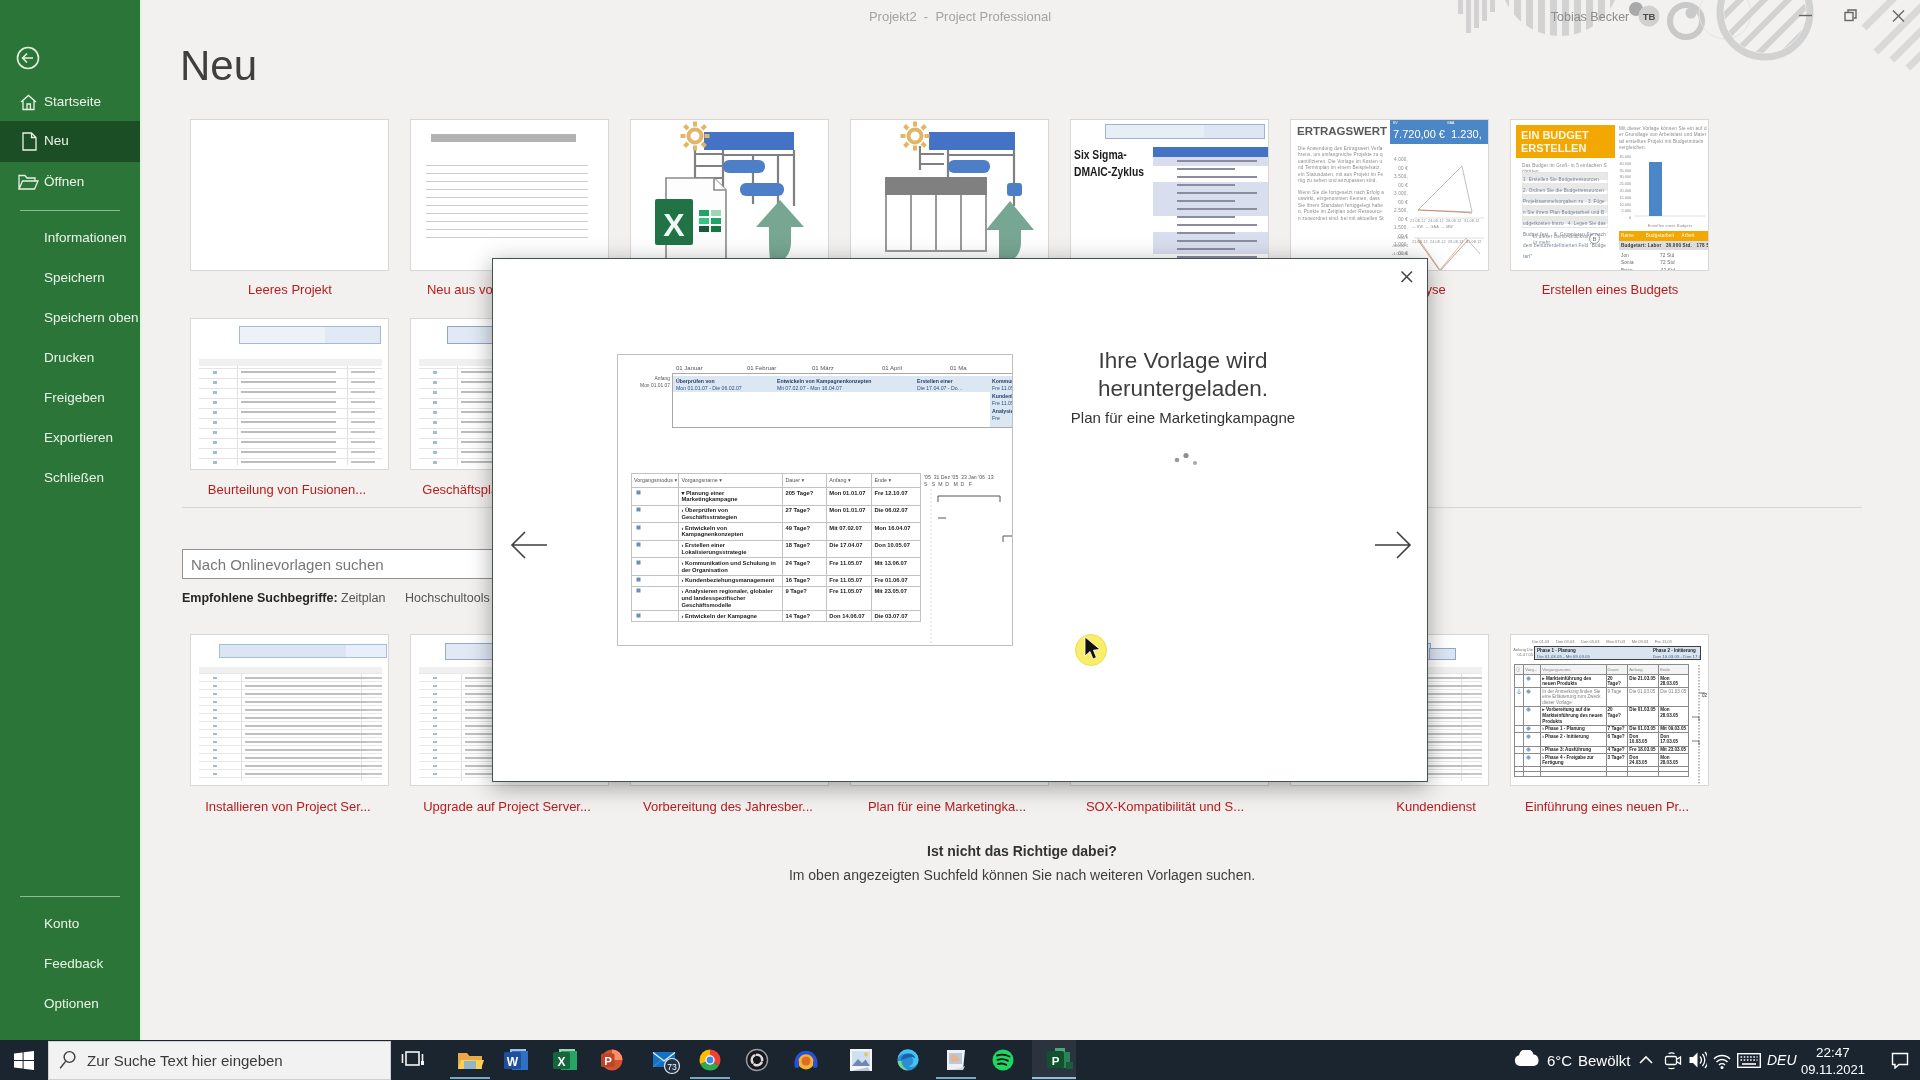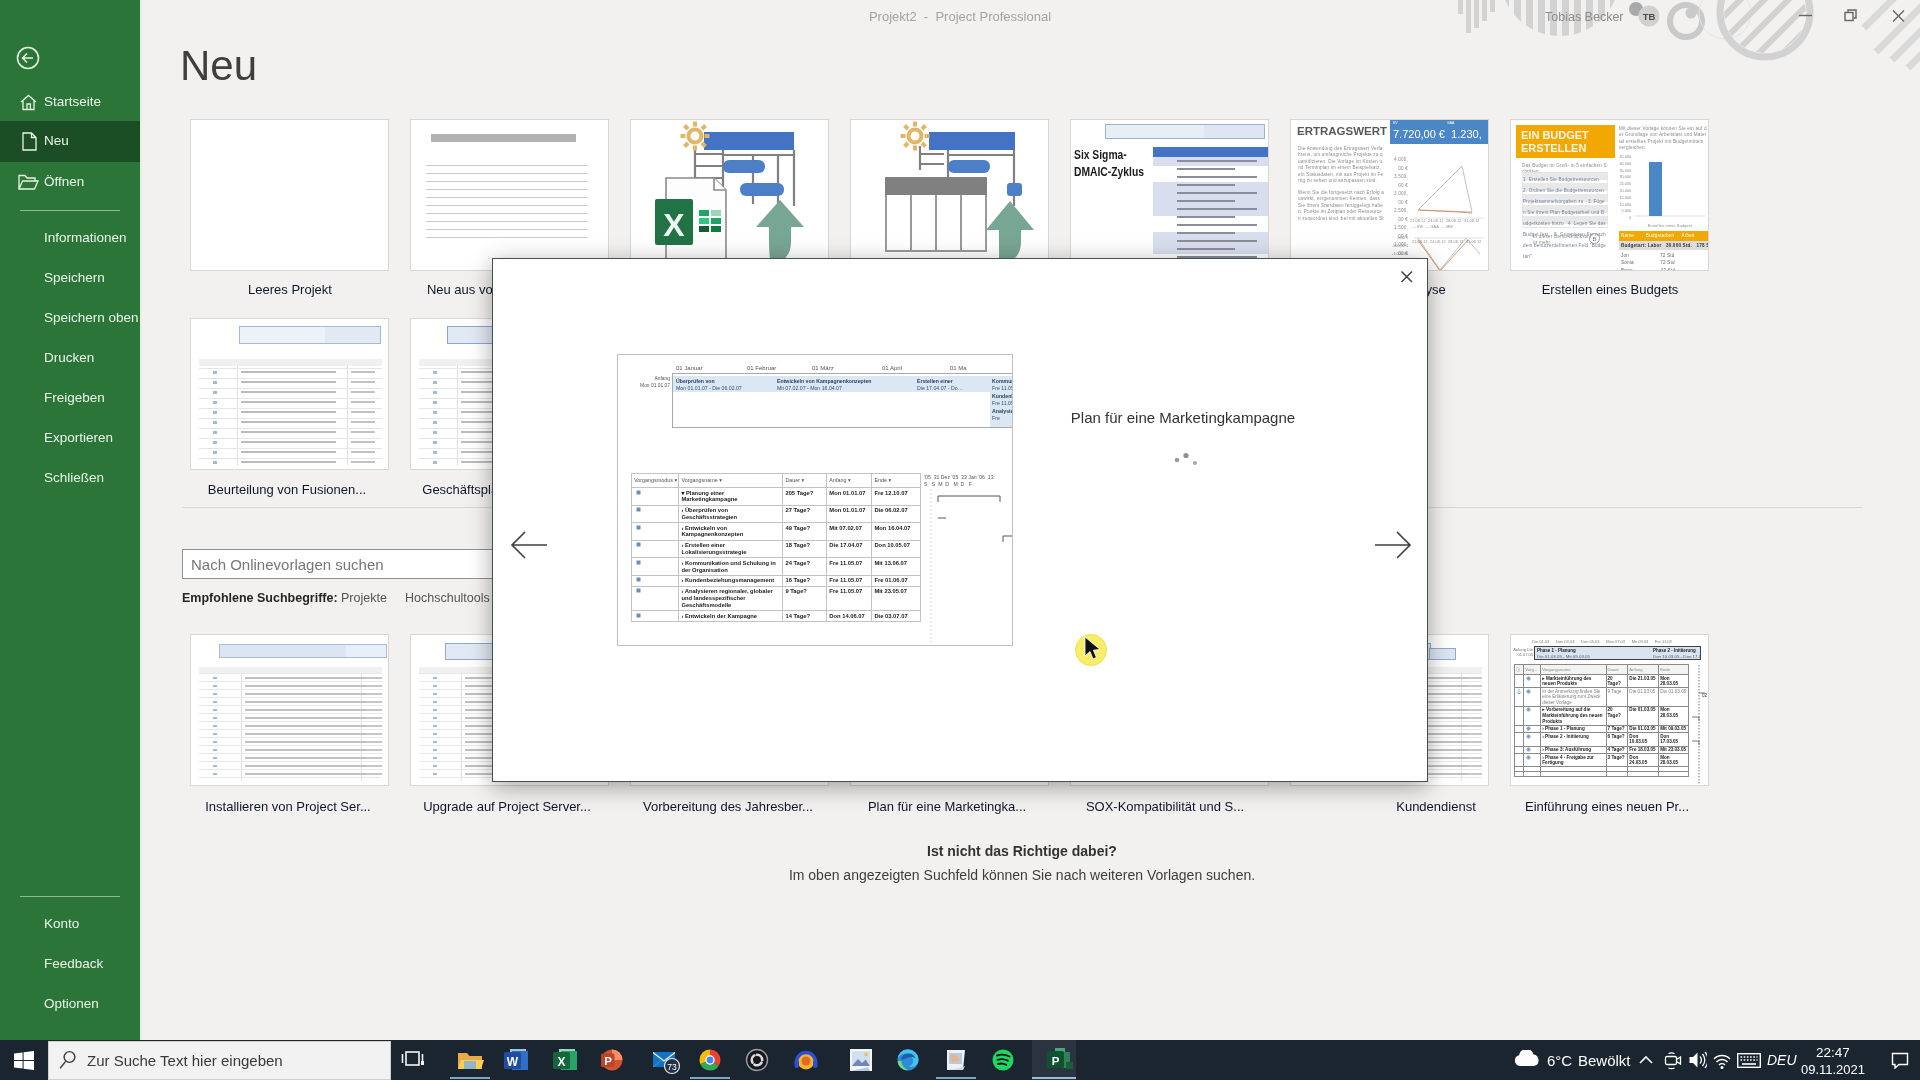--- a/index.html
+++ b/index.html
@@ -8,21 +8,21 @@
   .abs { position:absolute; }
   
   #sidebar { position:absolute; left:0; top:0; width:140px; height:1040px; background:#2c7539; }
   #sidebar .sel { position:absolute; left:0; top:121px; width:140px; height:41px; background:#1c4e25; }
   #sidebar .item { position:absolute; left:44px; color:#eaf5e7; font-size:13.5px; line-height:14px; white-space:nowrap; }
   #sidebar .hr { position:absolute; left:20px; width:100px; height:1px; background:#8db993; }
   #sidebar .edge { position:absolute; left:140px; top:0; width:2px; height:1040px; background:#e4f1e0; }
   
   #content { position:absolute; left:142px; top:0; width:1778px; height:1040px; }
   .card { position:absolute; width:199px; height:152px; background:#fff; border:1px solid #d9d7d5; overflow:hidden; }
-  .cap { position:absolute; font-size:13px; color:#0f172a; text-align:center; width:220px; }
+  .cap { position:absolute; font-size:13px; color:#b91c1c; text-align:center; width:220px; }
   .micro { color:#8a8a8a; font-size:4.6px; line-height:6.4px; letter-spacing:0.2px; overflow:hidden; word-break:break-all; }
   
   #dialog { position:absolute; left:492px; top:258px; width:936px; height:524px; background:#fff;
      border:1px solid #44534a; box-shadow:0 5px 22px rgba(0,0,0,0.35); }
   
   #taskbar { position:absolute; left:0; top:1040px; width:1920px; height:40px; background:#1b2530; }
   #tsearch { position:absolute; left:48px; top:1041px; width:343px; height:39px; background:#f3f2f2; border:1px solid #cfcfcf; }
   .tray { position:absolute; color:#fff; font-size:15px; }
   .uline { position:absolute; top:1077px; height:2px; background:#76a9c6; }
   
@@ -219,21 +219,21 @@
 <div class="card gantt2" style="left:410px;top:318px;"></div>
 <div class="cap" style="left:177px;top:482px;">Beurteilung von Fusionen...</div>
 <div class="cap" style="left:399px;top:482px;">Geschäftsplan für Neugründ...</div>
 
 <div class="abs" style="left:182px;top:507px;width:1680px;height:1px;background:#d8d6d4;"></div>
 
 <div class="abs" style="left:182px;top:549px;width:590px;height:30px;background:#fff;border:1px solid #919191;">
   <div style="position:absolute;left:8px;top:6px;font-size:15px;color:#767676;">Nach Onlinevorlagen suchen</div>
 </div>
 <div class="abs" style="left:182px;top:591px;font-size:12.5px;color:#262626;font-weight:bold;">Empfohlene Suchbegriffe:</div>
-<div class="abs" style="left:341px;top:591px;font-size:12.5px;color:#555;">Projekte</div>
+<div class="abs" style="left:341px;top:591px;font-size:12.5px;color:#555;">Zeitplan</div>
 <div class="abs" style="left:405px;top:591px;font-size:12.5px;color:#555;">Hochschultools</div>
 
 <div class="card gantt3" style="left:190px;top:634px;"></div>
 <div class="card gantt4" style="left:410px;top:634px;"></div>
 <div class="card gantt1" style="left:630px;top:634px;"></div>
 <div class="card gantt2" style="left:850px;top:634px;"></div>
 <div class="card gantt3" style="left:1070px;top:634px;"></div>
 <div class="card gantt4" style="left:1290px;top:634px;">
     <div class="abs" style="left:138px;top:13px;width:27px;height:12px;background:#dce6f2;border:1px solid #8fa9d0;"></div>
   </div>
@@ -420,33 +420,34 @@
       <path d="M436 52 L498 -10 M452 60 L514 -2 M468 68 L530 6 M424 28 L470 -18"></path>
     </g>
     <g stroke="#666" stroke-width="1.4" fill="none">
       <path d="M359 15.5 h13"></path>
       <rect x="405" y="12.5" width="8" height="8"></rect>
       <path d="M408 12.5 v-2.5 h8 v8 h-2.5"></path>
       <path d="M453 10.5 l11 11 M464 10.5 l-11 11"></path>
     </g>
   </svg>
   <div class="abs" style="left:860px;top:9px;width:200px;text-align:center;font-size:13px;color:#a3a3a3;">Projekt2&nbsp;&nbsp;-&nbsp;&nbsp;Project Professional</div>
-  <div class="abs" style="left:1545px;top:10px;width:90px;font-size:12.5px;color:#8c8c8c;">Tobias Becker</div>
+  <div class="abs" style="left:1545px;top:10px;width:90px;text-align:center;font-size:12.5px;color:#8c8c8c;">Tobias Becker</div>
 </div>
 
 <div id="dialog">
   <svg class="abs" style="left:906px;top:10px;" width="16" height="16" viewBox="0 0 16 16">
     <path d="M2.5 2.5 L13 13 M13 2.5 L2.5 13" stroke="#404040" stroke-width="1.5"></path>
   </svg>
   <svg class="abs" style="left:16px;top:270px;" width="40" height="32" viewBox="0 0 40 32">
     <path d="M38 16 H3 M16 3 L3 16 L16 29" fill="none" stroke="#3f3f3f" stroke-width="1.6"></path>
   </svg>
   <svg class="abs" style="left:880px;top:270px;" width="40" height="32" viewBox="0 0 40 32">
     <path d="M2 16 H37 M24 3 L37 16 L24 29" fill="none" stroke="#3f3f3f" stroke-width="1.6"></path>
   </svg>
+  <div class="abs" style="left:490px;top:88px;width:400px;text-align:center;font-size:22.5px;line-height:28.3px;color:#3d3d3d;">Ihre Vorlage wird<br>heruntergeladen.</div>
   <div class="abs" style="left:490px;top:150px;width:400px;text-align:center;font-size:15px;color:#333;">Plan für eine Marketingkampagne</div>
   <svg class="abs" style="left:680px;top:192px;" width="30" height="18" viewBox="0 0 30 18">
     <circle cx="4" cy="9" r="2.3" fill="#9a9a9a"></circle>
     <circle cx="13" cy="4.5" r="2.6" fill="#8f8f8f"></circle>
     <circle cx="22" cy="12" r="2" fill="#ababab"></circle>
   </svg>
   <div id="preview" class="abs" style="left:124px;top:95px;width:396px;height:292px;border:1px solid #bfbfbf;background:#fff;overflow:hidden;font-family:'Liberation Sans',sans-serif;">
     <div class="abs pv6" style="left:58px;top:10px;width:300px;color:#555;">
       <span>01 Januar</span><span style="position:absolute;left:71px;">01 Februar</span><span style="position:absolute;left:136px;">01 März</span><span style="position:absolute;left:206px;">01 April</span><span style="position:absolute;left:274px;">01 Ma</span>
     </div>

